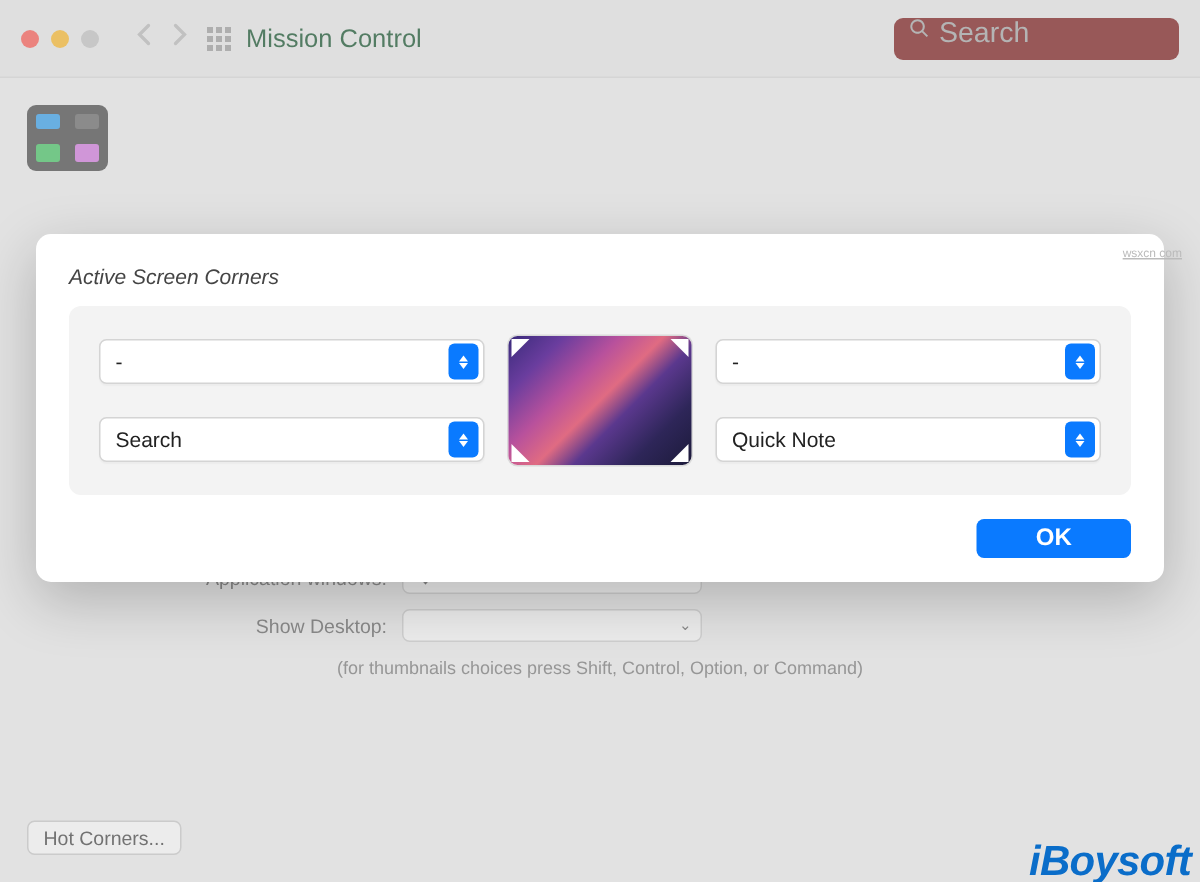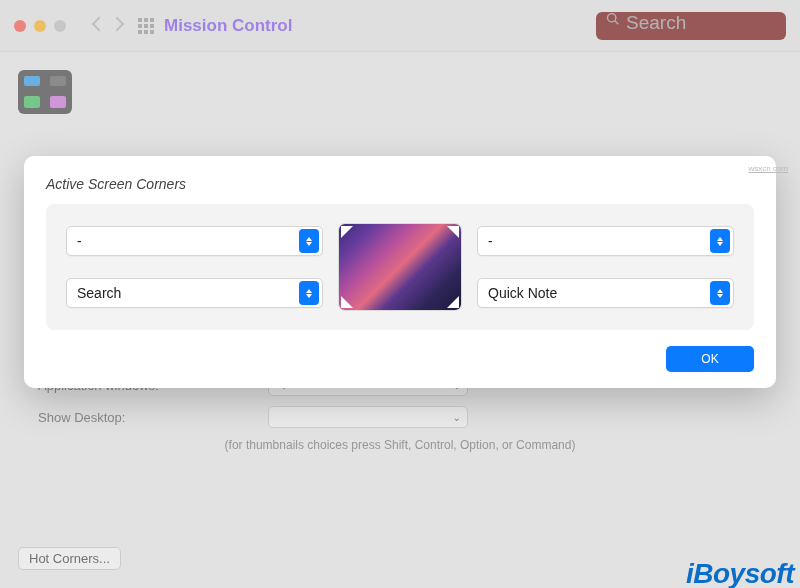--- a/index.html
+++ b/index.html
@@ -8,37 +8,37 @@
 
 .toolbar { height: 52px; background: #ececec; display: flex; align-items: center; padding: 0 14px; border-bottom: 1px solid #dcdcdc; }
 .traffic { display: flex; gap: 8px; margin-right: 18px; }
 .light { width: 12px; height: 12px; border-radius: 50%; }
 .light.red { background: #fe5f57; }
 .light.yel { background: #febc2e; }
 .light.grn { background: #c6c6c6; }
 .navbtn { color: #bdbdbd; font-size: 20px; width: 24px; text-align: center; cursor: default; }
 .gridicon { margin: 0 10px 0 6px; display: grid; grid-template-columns: repeat(3,4px); grid-template-rows: repeat(3,4px); gap: 2px; }
 .gridicon span { background: #a0a0a0; }
-.title { font-size: 17px; font-weight: 700; color: #8b5cf6; flex: 1; }
+.title { font-size: 17px; font-weight: 400; color: #14532d; flex: 1; }
 .search { background: #7f1d1d; border-radius: 6px; height: 28px; display: flex; align-items: flex-start; padding: 0 10px; width: 190px; color: #aaa; font-size: 19px; }
 .search svg { width: 14px; height: 14px; margin-right: 6px; fill: #aaa; }
 
 
 .bgcontent { padding: 18px 18px; filter: none; }
 .descrow { display: flex; gap: 14px; align-items: flex-start; }
 .mcicon { width: 54px; height: 44px; background: #4b4b4b; border-radius: 6px; position: relative; flex-shrink: 0; }
 .mcicon .w1 { position:absolute; top:6px; left:6px; width:16px; height:10px; background:#37a1ee; border-radius:2px;}
 .mcicon .w2 { position:absolute; top:6px; right:6px; width:16px; height:10px; background:#6a6a6a; border-radius:2px;}
 .mcicon .w3 { position:absolute; bottom:6px; left:6px; width:16px; height:12px; background:#47c766; border-radius:2px;}
 .mcicon .w4 { position:absolute; bottom:6px; right:6px; width:16px; height:12px; background:#d57be1; border-radius:2px;}
 .desc { color: #5a5a5a; font-size: 14px; line-height: 1.35; }
 
 .bgpanel { margin-top: 260px; padding: 0 20px; }
 .row { display: flex; align-items: center; margin-bottom: 10px; }
-.rlabel { width: 230px; text-align: left; color: #676767; font-size: 13px; padding-right: 10px; }
+.rlabel { width: 230px; text-align: right; color: #676767; font-size: 13px; padding-right: 10px; }
 .bgselect { width: 200px; height: 22px; border: 1px solid #d2d2d2; border-radius: 5px; background: #fff; font-size: 12px; padding: 0 6px; color: #555; display:flex; align-items:center; justify-content:space-between;}
 .bgselect .arr{font-size:10px; color:#666;}
 .hint { text-align: center; color: #7c7c7c; font-size: 12px; margin-top: 4px; }
 
 .hotbtn { position: absolute; bottom: 18px; left: 18px; background: #fff; border: 1px solid #ccc; border-radius: 5px; padding: 3px 10px; font-size: 13px; color: #444; }
 
 
 .overlay { position: absolute; inset: 0; background: rgba(200,200,200,0.35); }
 .modal { position: absolute; top: 156px; left: 24px; right: 24px; background: #fff; border-radius: 10px; box-shadow: 0 12px 38px rgba(0,0,0,0.22); padding: 20px 22px 16px; }
 .mtitle { font-size: 14px; color: #444; margin-bottom: 12px; font-style: italic; }
@@ -50,21 +50,21 @@
 .sel .stepper::before, .sel .stepper::after { content:""; width:0; height:0; border-left:3.5px solid transparent; border-right:3.5px solid transparent;}
 .sel .stepper::before { border-bottom:4px solid #fff; }
 .sel .stepper::after { border-top:4px solid #fff; }
 .preview { width: 122px; height: 86px; border-radius: 6px; background: linear-gradient(135deg,#3a2b7b 0%,#6a3d9e 18%,#b8519c 36%,#e06b82 50%,#5b388e 62%,#2e2659 80%,#1c1a3a 100%); position: relative; box-shadow: 0 0 0 1px rgba(0,0,0,0.1);}
 .preview .corner { position:absolute; width:0; height:0; }
 .preview .tl { top:2px; left:2px; border-top:12px solid #fff; border-right:12px solid transparent; }
 .preview .tr { top:2px; right:2px; border-top:12px solid #fff; border-left:12px solid transparent; }
 .preview .bl { bottom:2px; left:2px; border-bottom:12px solid #fff; border-right:12px solid transparent; }
 .preview .br { bottom:2px; right:2px; border-bottom:12px solid #fff; border-left:12px solid transparent; }
 .okrow { display:flex; justify-content:flex-end; margin-top:16px;}
-.okbtn { background:#0a7aff; color:#fff; border:none; border-radius:5px; width:88px; height:26px; font-size:12px; font-weight:400;}
+.okbtn { background:#0a7aff; color:#fff; border:none; border-radius:5px; width:103px; height:26px; font-size:16px; font-weight:700;}
 
 .watermark { position:absolute; right:6px; bottom:-2px; font-size:28px; font-weight:800; font-style:italic; color:#0a6dc9; letter-spacing:-0.5px;}
 .toptag{position:absolute;top:164px;right:12px;font-size:8px;color:#bbb;text-decoration:underline;}
 </style>
 </head>
 <body>
 
 <div class="toolbar">
   <div class="traffic">
     <div class="light red"></div>

